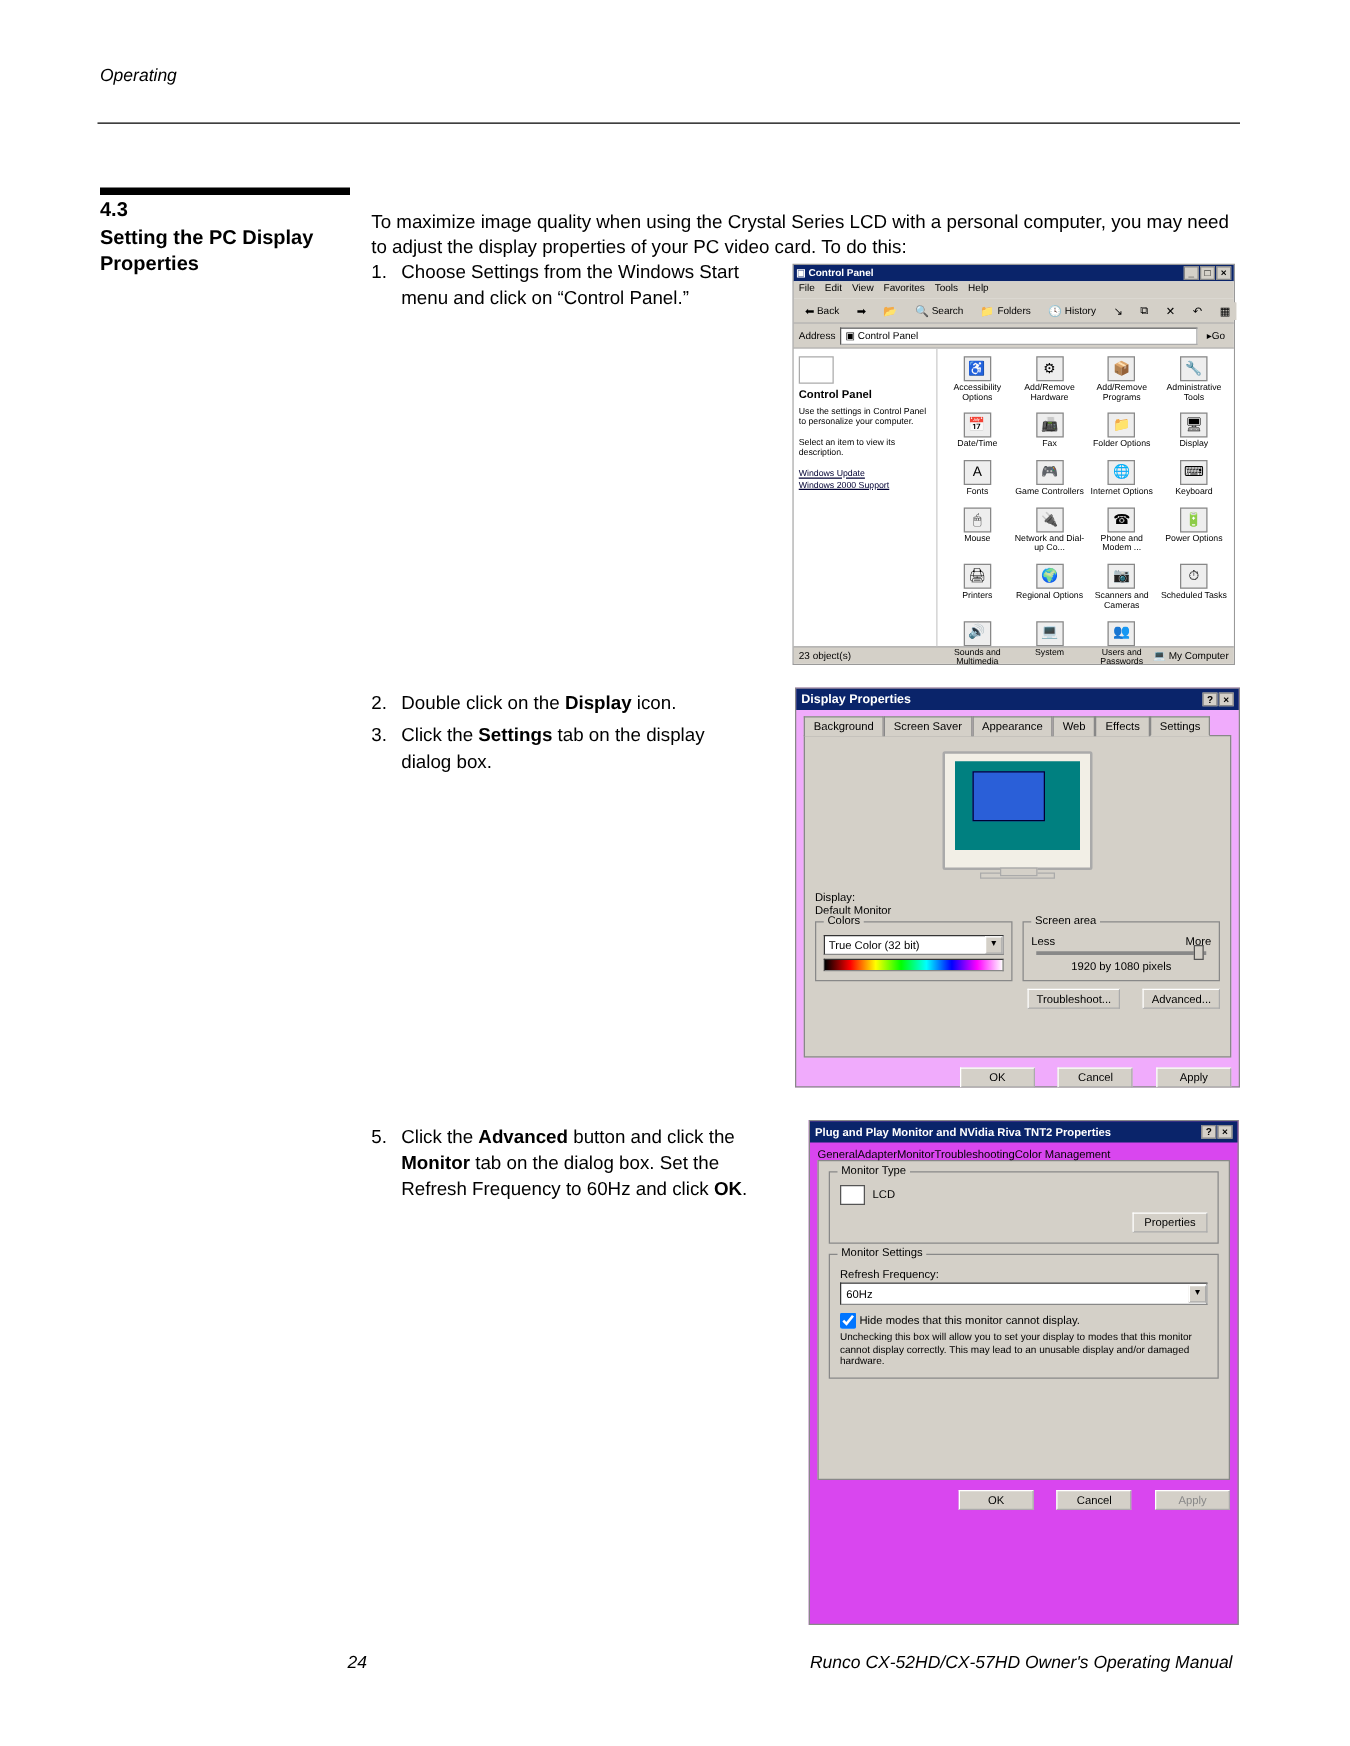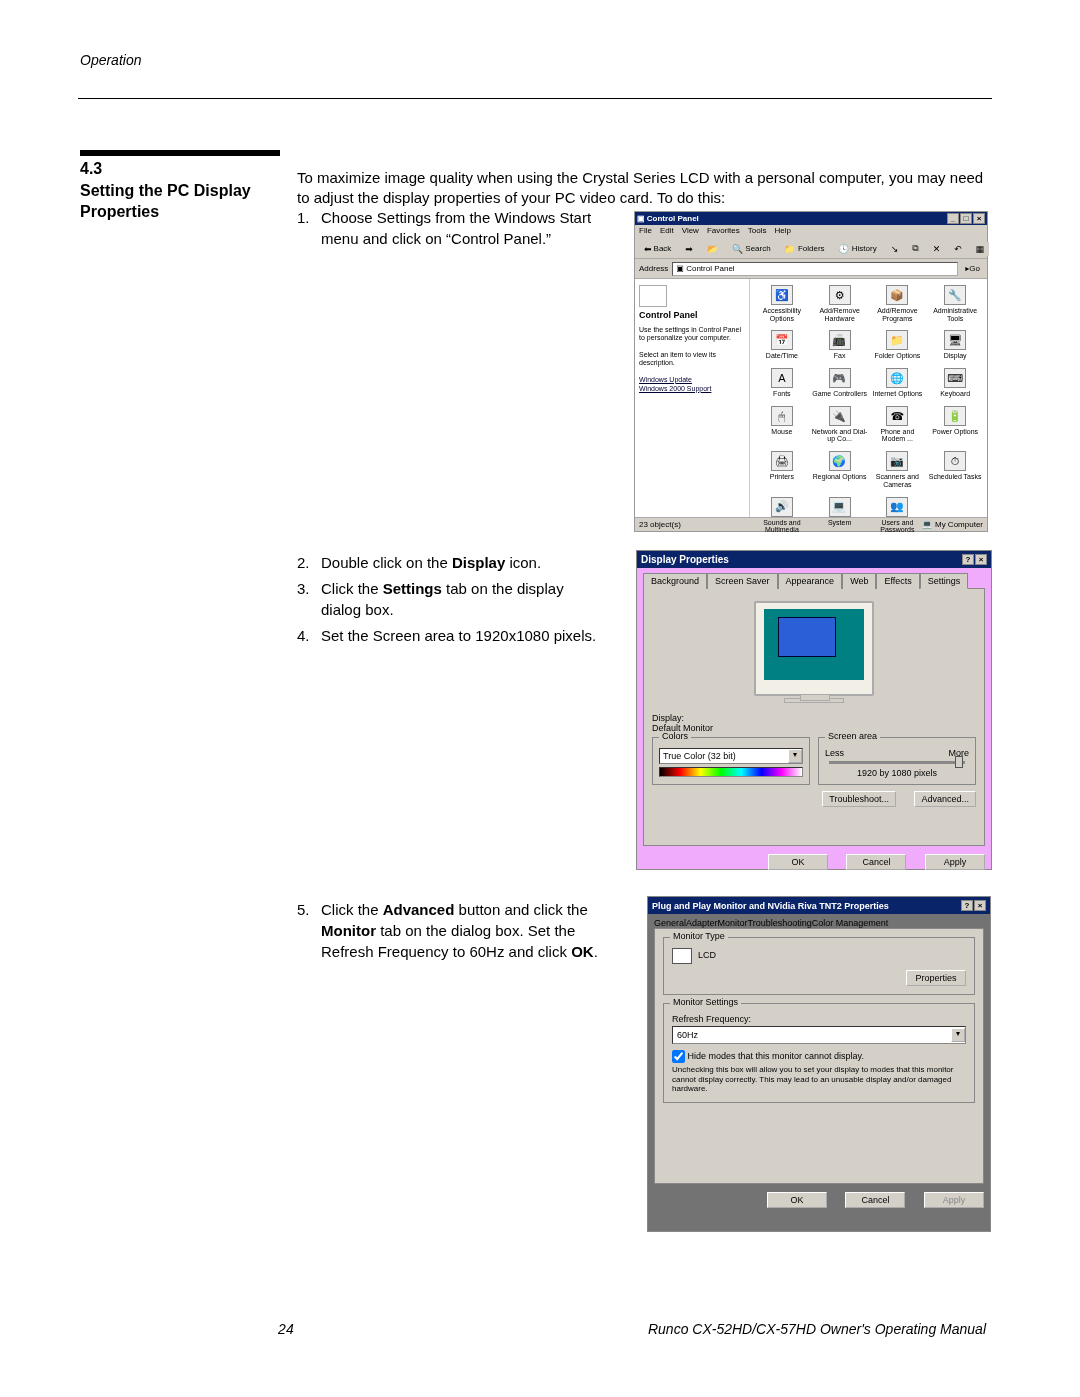--- a/index.html
+++ b/index.html
@@ -150,22 +150,22 @@
   .fig2 .btnrow { text-align:right; margin-top:6px; }
   .fig2 .dlg-footer { text-align:right; padding:2px 6px; }
   .winbtn2 { display:inline-block; min-width:60px; text-align:center; background:#d4d0c8; border:1px outset #fff; font-size:9px; padding:2px 6px; margin-left:16px; }
 
   
   .fig3 {
     position: absolute;
     top: 896px;
     left: 647px;
     width: 344px;
-    height: 336px;
-    background:#737373;
+    height: 404px;
+    background:#d946ef;
     border:1px solid #888;
     font-family: Tahoma, Arial, sans-serif;
     font-size:9px;
   }
   .fig3 .titlebar { height:17px; background:#0a246a; color:#fff; display:flex; align-items:center; padding:0 4px; font-weight:700; font-size:9px; }
   .fig3 .titlebar .spacer { flex:1; }
   .fig3 .tabrow { padding: 4px 6px 0 6px; display:flex; }
   .fig3 .tabpanel { margin: 0 6px 6px; border:1px solid #888; background:#d4d0c8; height:256px; padding:8px; }
   .fig3 .groupbox { border:1px solid #888; padding: 10px 8px 8px; position:relative; margin-bottom:8px; }
   .fig3 .groupbox .legend { position:absolute; top:-7px; left:6px; background:#d4d0c8; padding:0 3px; }
@@ -186,21 +186,21 @@
     display:flex;
     font-style: italic;
     font-size:14px;
   }
   .page-footer .pnum { flex: 0 0 28%; text-align:right; padding-right:40px; }
   .page-footer .ptitle { flex:1; text-align:right; }
 </style>
 </head>
 <body>
 
-<div class="page-header">Operation</div>
+<div class="page-header">Operating</div>
 <div class="header-rule"></div>
 
 <div class="section-bar"></div>
 <div class="section-heading">
   <span>4.3</span><br>
   <span>Setting the PC Display Properties</span>
 </div>
 
 <div class="intro-text">To maximize image quality when using the Crystal Series LCD with a personal computer, you may need to adjust the display properties of your PC video card. To do this:</div>
 
@@ -211,21 +211,20 @@
 </div>
 
 <div class="step-block block2">
   <ol class="step-list">
     <li class="step-item" data-num="2">
       <span>Double click on the </span><b>Display</b><span> icon.</span>
     </li>
     <li class="step-item" data-num="3">
       <span>Click the </span><b>Settings</b><span> tab on the display dialog box.</span>
     </li>
-    <li class="step-item" data-num="4">Set the Screen area to 1920x1080 pixels.</li>
   </ol>
 </div>
 
 <div class="step-block block3">
   <ol class="step-list">
     <li class="step-item" data-num="5">
       <span>Click the </span><b>Advanced</b><span> button and click the </span><b>Monitor</b><span> tab on the dialog box. Set the Refresh Frequency to 60Hz and click </span><b>OK</b><span>.</span>
     </li>
   </ol>
 </div>

